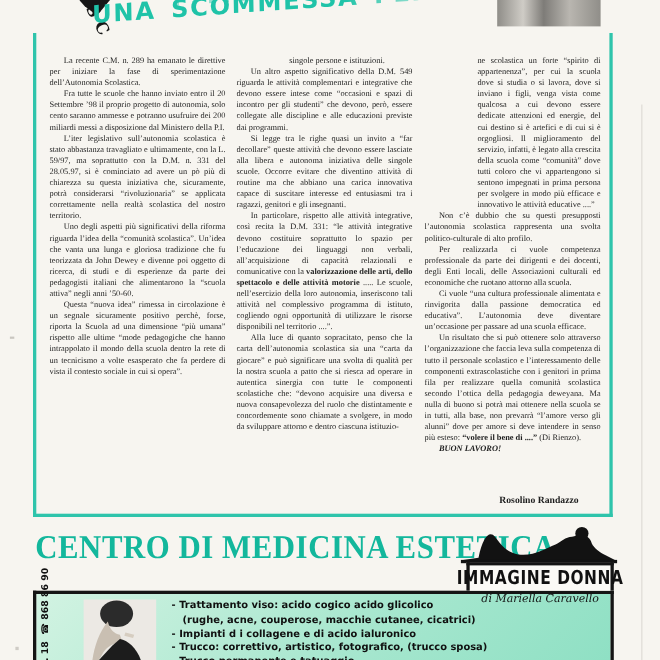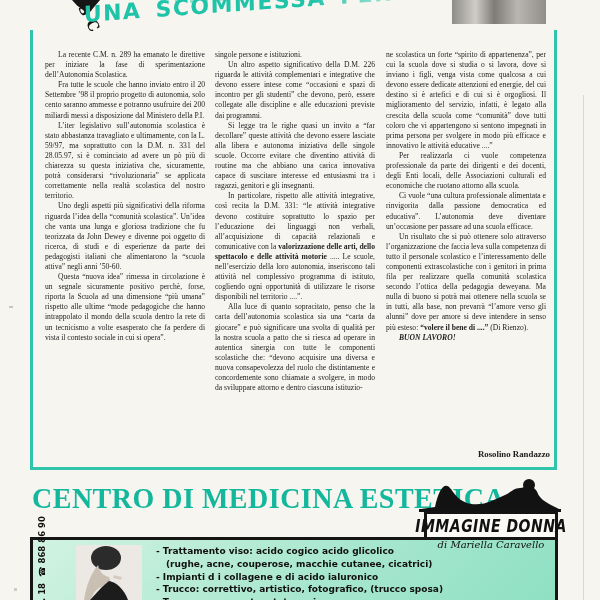--- a/index.html
+++ b/index.html
@@ -23,38 +23,38 @@
         mask-image:linear-gradient(to right,#000 60%,rgba(0,0,0,.35) 82%,transparent 97%);}
   .photo-top{position:absolute;left:452px;top:0;width:94px;height:24px;
         background:linear-gradient(90deg,#8f8d88,#cfccc6 25%,#7e7c78 45%,#b9b6b0 70%,#908e89);}
 
   
   .article-box{position:absolute;left:30px;top:30px;width:527px;height:440px;box-sizing:border-box;
         border:3px solid #2fc4ab;border-top:none;}
   .col{position:absolute;top:20px;width:160px;height:408px;overflow:hidden;
         font-size:7.6px;line-height:10.1px;text-align:justify;}
   .col p{margin:0;text-indent:13px;}
-  .col p.noind{text-indent:0;}
+  .col p.noind{text-indent:0;margin-left:48px;}
   .col1{left:12px;font-family:Liberation Serif, serif;}.col2{left:182px;}.col3{left:353px;}
   .ital{}
   .bld{font-weight:bold;}
   .buon{font-weight:bold;font-style:italic;text-indent:0;}
-  .sig{position:absolute;right:4px;bottom:8px;font-weight:bold;font-size:8.8px;}
+  .sig{position:absolute;right:28px;bottom:8px;font-weight:bold;font-size:8.8px;}
 
   
   .ad-title{position:absolute;left:32px;top:481px;margin:0;white-space:nowrap;
         font-family:"Liberation Serif",serif;font-weight:bold;font-size:28px;color:#13b79c;
         letter-spacing:.5px;transform:scaleY(1.08);transform-origin:left top;}
   .silhouette{position:absolute;left:417px;top:478px;}
   .ad-box{position:absolute;left:30px;top:537px;width:528px;height:63px;box-sizing:border-box;
         border:3px solid #151515;border-bottom:none;
         background:linear-gradient(135deg,#d2f3e2,#a8e7cf 55%,#8fe0c4);}
   .logo-box{position:absolute;left:424px;top:511px;width:134px;height:26px;box-sizing:border-box;
         background:#fbfaf6;border:3px solid #141414;border-bottom:none;
-        display:flex;align-items:center;justify-content:center;font-style:italic;}
+        display:flex;align-items:center;justify-content:center;}
   .logo-name{font-family:"DejaVu Sans",sans-serif;font-weight:bold;font-size:14px;
         letter-spacing:.5px;transform:scaleY(1.25);white-space:nowrap;color:#111;}
   .logo-sub{position:absolute;left:428px;top:539px;width:126px;text-align:center;
         font-style:italic;font-size:10px;font-family:"DejaVu Serif",serif;color:#101010;}
   .contact{position:absolute;left:37px;top:601px;width:70px;transform:rotate(-90deg);
         transform-origin:left top;white-space:nowrap;
         font-family:"DejaVu Sans",sans-serif;font-weight:bold;font-size:8.5px;color:#111;}
   .ad-photo{position:absolute;left:76px;top:545px;width:66px;height:55px;background:#ece9e4;overflow:hidden;}
   .services{position:absolute;left:156px;top:545px;width:290px;margin:0;padding:0;list-style:none;
         font-family:"DejaVu Sans",sans-serif;font-weight:bold;font-size:9px;line-height:12.8px;color:#101010;}
@@ -77,27 +77,28 @@
   <div class="article-box">
     <div class="col col1">
       <p>La recente C.M. n. 289 ha emanato le direttive per iniziare la fase di sperimentazione dell’Autonomia Scolastica.</p>
       <p>Fra tutte le scuole che hanno inviato entro il 20 Settembre ’98 il proprio progetto di autonomia, solo cento saranno ammesse e potranno usufruire dei 200 miliardi messi a disposizione dal Ministero della P.I.</p>
       <p>L’iter legislativo sull’autonomia scolastica è stato abbastanza travagliato e ultimamente, con la L. 59/97, ma soprattutto con la D.M. n. 331 del 28.05.97, si è cominciato ad avere un pò più di chiarezza su questa iniziativa che, sicuramente, potrà considerarsi “rivoluzionaria” se applicata correttamente nella realtà scolastica del nostro territorio.</p>
       <p>Uno degli aspetti più significativi della riforma riguarda l’idea della “comunità scolastica”. Un’idea che vanta una lunga e gloriosa tradizione che fu teorizzata da John Dewey e divenne poi oggetto di ricerca, di studi e di esperienze da parte dei pedagogisti italiani che alimentarono la “scuola attiva” negli anni ’50-60.</p>
       <p>Questa “nuova idea” rimessa in circolazione è un segnale sicuramente positivo perchè, forse, riporta la Scuola ad una dimensione “più umana” rispetto alle ultime “mode pedagogiche che hanno intrappolato il mondo della scuola dentro la rete di un tecnicismo a volte esasperato che fa perdere di vista il contesto sociale in cui si opera”.</p>
     </div>
     <div class="col col2">
       <p class="noind">singole persone e istituzioni.</p>
-      <p>Un altro aspetto significativo della D.M. 226 riguarda le attività complementari e integrative che devono essere intese come “occasioni e spazi di incontro per gli studenti” che devono, però, essere collegate alle discipline e alle educazioni previste dai programmi.</p>
+      <p>Un altro aspetto significativo della D.M. 549 riguarda le attività complementari e integrative che devono essere intese come “occasioni e spazi di incontro per gli studenti” che devono, però, essere collegate alle discipline e alle educazioni previste dai programmi.</p>
       <p>Si legge tra le righe quasi un invito a “far decollare” queste attività che devono essere lasciate alla libera e autonoma iniziativa delle singole scuole. Occorre evitare che diventino attività di routine ma che abbiano una carica innovativa capace di suscitare interesse ed entusiasmi tra i ragazzi, genitori e gli insegnanti.</p>
       <p><span>In particolare, rispetto alle attività integrative, così recita la D.M. 331: </span><span class="ital">“le attività integrative devono costituire soprattutto lo spazio per l’educazione dei linguaggi non verbali, all’acquisizione di capacità relazionali e comunicative con la </span><span class="ital bld">valorizzazione delle arti, dello spettacolo e delle attività motorie</span><span class="ital"> ..... Le scuole, nell’esercizio della loro autonomia, inseriscono tali attività nel complessivo programma di istituto, cogliendo ogni opportunità di utilizzare le risorse disponibili nel territorio ....”.</span></p>
       <p><span>Alla luce di quanto sopracitato, penso che la carta dell’autonomia scolastica sia una “carta da giocare” e può significare una svolta di qualità per la nostra scuola a patto che si riesca ad operare in autentica sinergia con tutte le componenti scolastiche che: </span><span class="ital">“devono acquisire una diversa e nuova consapevolezza del ruolo che distintamente e concordemente sono chiamate a svolgere, in modo da sviluppare attorno e dentro ciascuna istituzio-</span></p>
     </div>
     <div class="col col3">
       <p class="noind ital">ne scolastica un forte “spirito di appartenenza”, per cui la scuola dove si studia o si lavora, dove si inviano i figli, venga vista come qualcosa a cui devono essere dedicate attenzioni ed energie, del cui destino si è artefici e di cui si è orgogliosi. Il miglioramento del servizio, infatti, è legato alla crescita della scuola come “comunità” dove tutti coloro che vi appartengono si sentono impegnati in prima persona per svolgere in modo più efficace e innovativo le attività educative ....”</p>
+      <p>Non c’è dubbio che su questi presupposti l’autonomia scolastica rappresenta una svolta politico-culturale di alto profilo.</p>
       <p>Per realizzarla ci vuole competenza professionale da parte dei dirigenti e dei docenti, degli Enti locali, delle Associazioni culturali ed economiche che ruotano attorno alla scuola.</p>
       <p>Ci vuole “una cultura professionale alimentata e rinvigorita dalla passione democratica ed educativa”. L’autonomia deve diventare un’occasione per passare ad una scuola efficace.</p>
       <p><span>Un risultato che si può ottenere solo attraverso l’organizzazione che faccia leva sulla competenza di tutto il personale scolastico e l’interessamento delle componenti extrascolastiche con i genitori in prima fila per realizzare quella comunità scolastica secondo l’ottica della pedagogia deweyana. Ma nulla di buono si potrà mai ottenere nella scuola se in tutti, alla base, non prevarrà “l’amore verso gli alunni” dove per amore si deve intendere in senso più esteso: </span><span class="ital bld">“volere il bene di ....”</span><span> (Di Rienzo).</span></p>
       <p class="buon">BUON LAVORO!</p>
     </div>
     <div class="sig">Rosolino Randazzo</div>
   </div>
 
   <h2 class="ad-title">CENTRO DI MEDICINA ESTETICA</h2>
 

